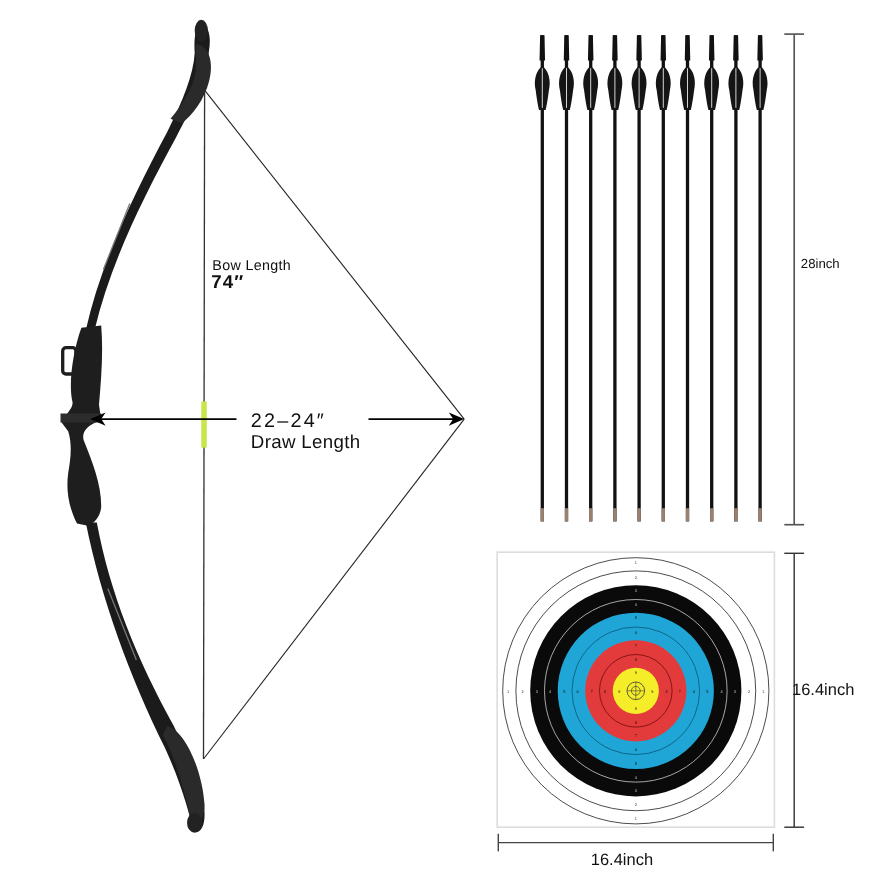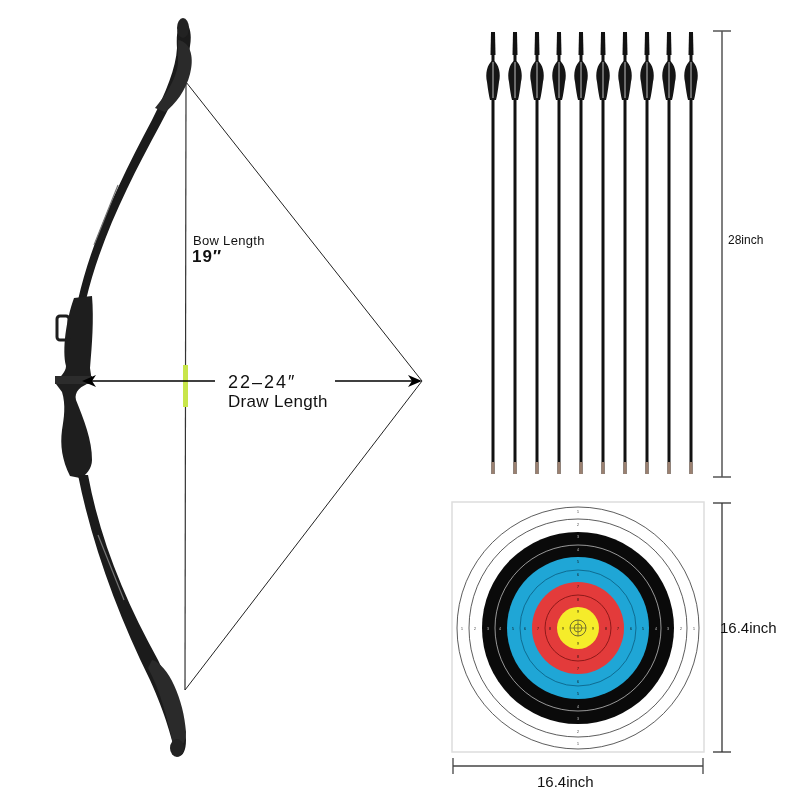--- a/index.html
+++ b/index.html
@@ -191,18 +191,18 @@
   </g>
 
   <g stroke="#444" stroke-width="1.3">
     <line x1="453" y1="766" x2="703" y2="766"></line>
     <line x1="453" y1="758" x2="453" y2="774"></line>
     <line x1="703" y1="758" x2="703" y2="774"></line>
   </g>
 </svg>
 
 <div class="lbl bow-length-title">Bow Length</div>
-<div class="lbl bow-length-value">19″</div>
+<div class="lbl bow-length-value">74″</div>
 <div class="lbl draw-value">22–24″</div>
 <div class="lbl draw-title">Draw Length</div>
 <div class="lbl arrow-dim">28inch</div>
 <div class="lbl target-h-dim">16.4inch</div>
 <div class="lbl target-w-dim">16.4inch</div>
 
 </body></html>

